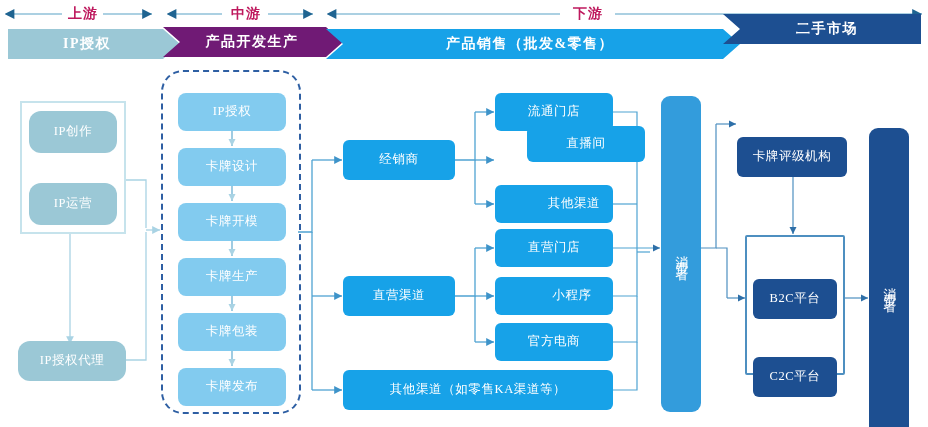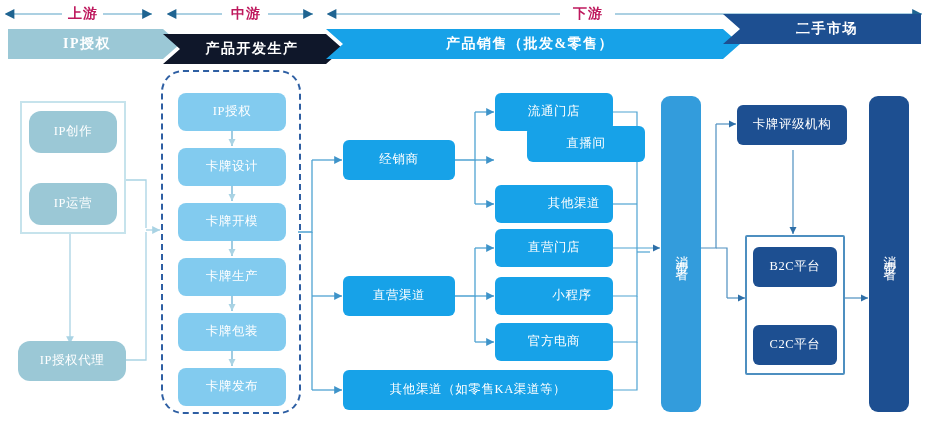--- a/index.html
+++ b/index.html
@@ -52,21 +52,21 @@
     border-radius:6px;
     font-size:12.5px;
     letter-spacing:.6px;
     line-height:1.25;
     box-sizing:border-box;
     white-space:nowrap;
   }
   .node.teal{background:#9BC8D6;border-radius:12px;}
   .node.sky{background:#82CBEF;border-radius:8px;}
   .node.blue{background:#17A2E8;border-radius:6px;}
-  .node.navy{background:#1D4F91;border-radius:6px;}
+  .node.navy{background:#1D4F91;border-radius:6px;margin-top:32px;}
   .node.bar{
     writing-mode:vertical-rl;
     text-orientation:upright;
     letter-spacing:6px;
     font-size:13px;
     border-radius:9px;
   }
   .node.bar.midblue{background:#339CDC;}
   .node.bar.navy{background:#1D4F91;}
 
@@ -192,21 +192,21 @@
 
   <div class="axis-label" style="left:62px;top:7px;width:42px;">上游</div>
   <div class="axis-label" style="left:224px;top:7px;width:44px;">中游</div>
   <div class="axis-label" style="left:562px;top:7px;width:52px;">下游</div>
 
   <div class="chev" style="left:8px;top:29px;width:172px;background:#9BC8D6;
               clip-path:polygon(0 0, 155px 0, 172px 15px, 155px 30px, 0 30px);">
     <span style="margin-right:14px;">IP授权</span>
   </div>
 
-  <div class="chev" style="left:163px;top:34px;width:180px;background:#0f172a;
+  <div class="chev" style="left:163px;top:27px;width:180px;background:#701a75;
               clip-path:polygon(0 0, 163px 0, 180px 15px, 163px 30px, 0 30px, 17px 15px);">
     <span style="margin-left:10px;margin-right:12px;">产品开发生产</span>
   </div>
 
   <div class="chev" style="left:326px;top:29px;width:414px;background:#17A2E8;
               clip-path:polygon(0 0, 397px 0, 414px 15px, 397px 30px, 0 30px, 17px 15px);">
     <span style="margin-left:8px;margin-right:14px;">产品销售（批发&amp;零售）</span>
   </div>
 
   <div class="chev" style="left:723px;top:14px;width:198px;background:#1D4F91;

